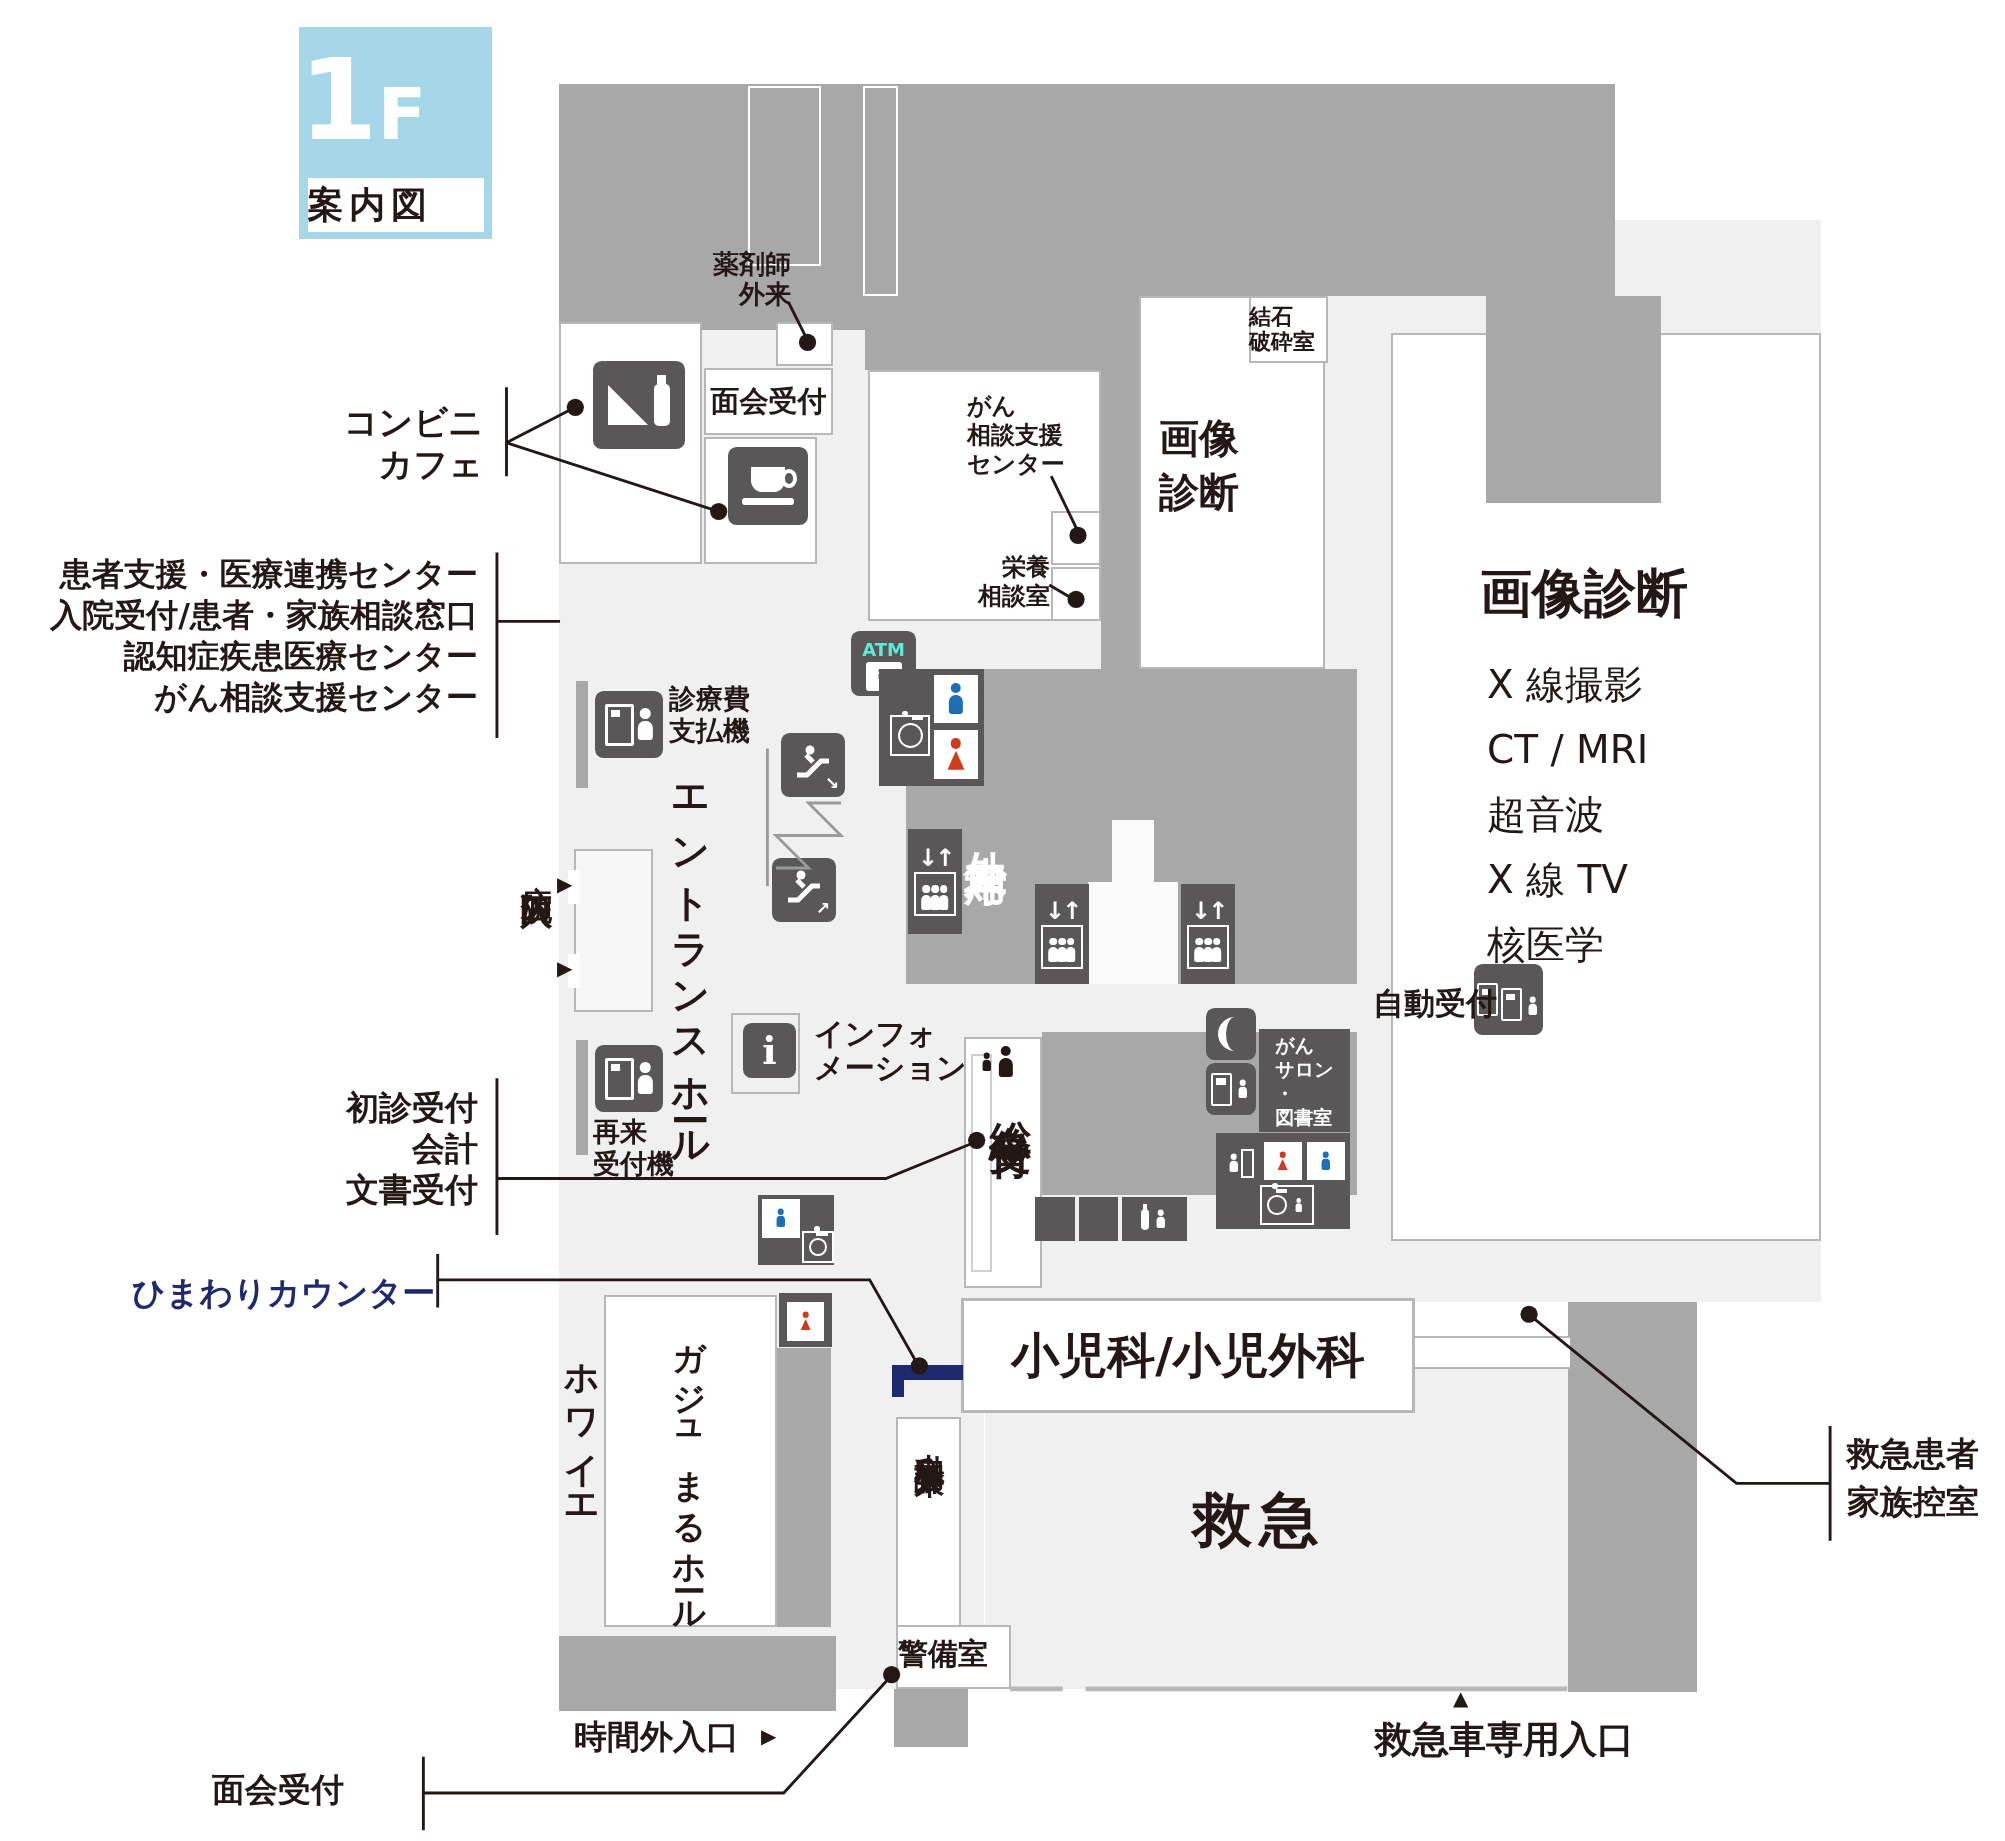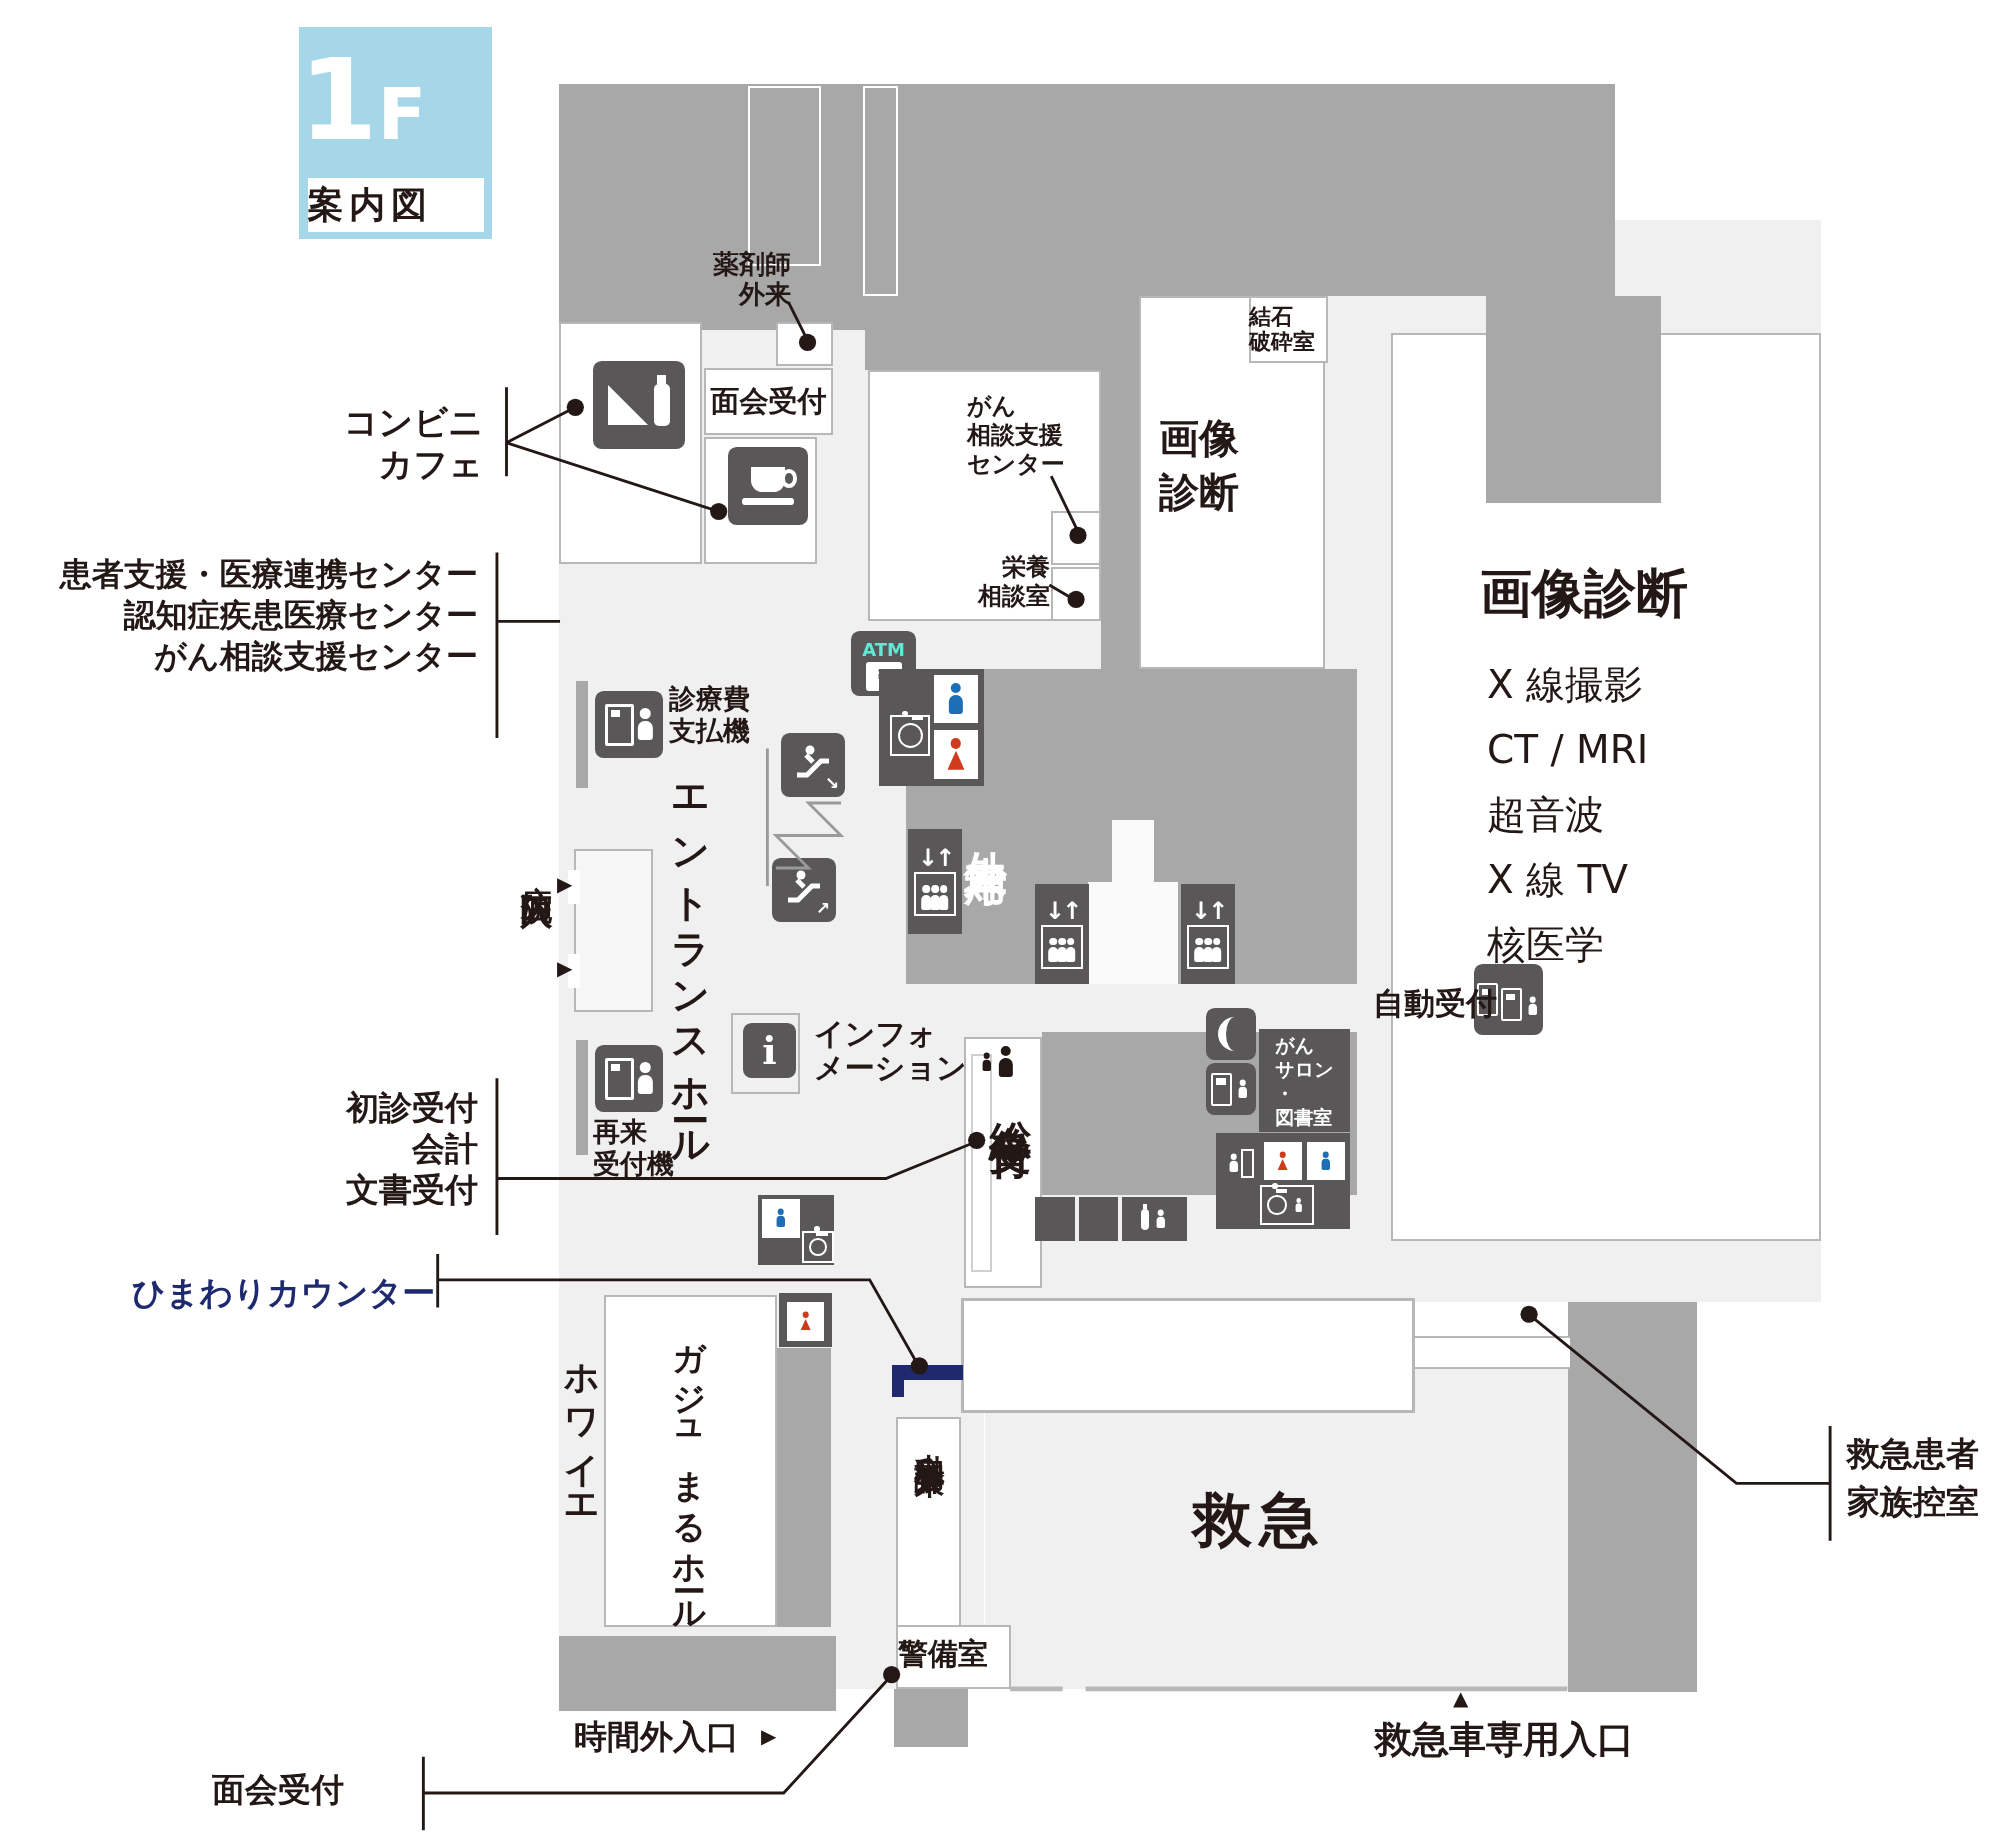--- a/index.html
+++ b/index.html
@@ -270,20 +270,21 @@
     <div class="abs c" style="left:8.6px;top:151px;width:176px;height:54px;background:#fff;font-size:36px;font-weight:600;line-height:54px;letter-spacing:5.7px;">案内図</div>
   </div>
 
   <div class="lbl r" style="left:196px;top:401px;width:287px;font-size:34px;line-height:42px;">
     <div>コンビニ</div>
     <div>カフェ</div>
   </div>
 
   <div class="lbl r" style="left:29px;top:554px;width:449px;font-size:32px;line-height:41px;">
     <div>患者支援・医療連携センター</div>
+    <div>入院受付/患者・家族相談窓口</div>
     <div>認知症疾患医療センター</div>
     <div>がん相談支援センター</div>
   </div>
 
   <div class="lbl r" style="left:709px;top:249px;width:82px;font-size:26px;line-height:30px;">
     <div>薬剤師</div>
     <div>外来</div>
   </div>
 
   <div class="lbl ctrflex" style="left:704px;top:368px;width:129px;height:67px;font-size:29px;justify-content:center;display:flex;">
@@ -348,20 +349,23 @@
     <div>会計</div>
     <div>文書受付</div>
   </div>
 
   <div class="lbl v" style="left:985px;top:1087px;height:206px;font-size:42px;letter-spacing:5.7px;">総合受付</div>
 
   <div class="lbl" style="left:1373px;top:985px;font-size:31px;">自動受付</div>
 
   <div class="lbl r navy" style="left:132px;top:1273px;width:289px;font-size:33px;font-weight:700;">ひまわりカウンター</div>
 
+  <div class="lbl ctrflex" style="left:961px;top:1298px;width:454px;height:115px;font-size:48px;display:flex;justify-content:center;">
+      <span>小児科/小児外科</span>
+    </div>
 
   <div class="lbl v" style="left:911px;top:1429px;height:239px;font-size:30px;letter-spacing:2.9px;">内科初診外来</div>
 
   <div class="lbl" style="left:1193px;top:1484px;font-size:59px;letter-spacing:7.6px;">救急</div>
 
   <div class="lbl v" style="left:560px;top:1340px;height:167px;font-size:35px;">ホワイエ</div>
 
   <div class="lbl v" style="left:669px;top:1319px;height:306px;font-size:33px;">ガジュまるホール</div>
 
   <div class="lbl ctrflex" style="left:896px;top:1625px;width:94px;height:59px;font-size:30px;display:flex;justify-content:center;">

